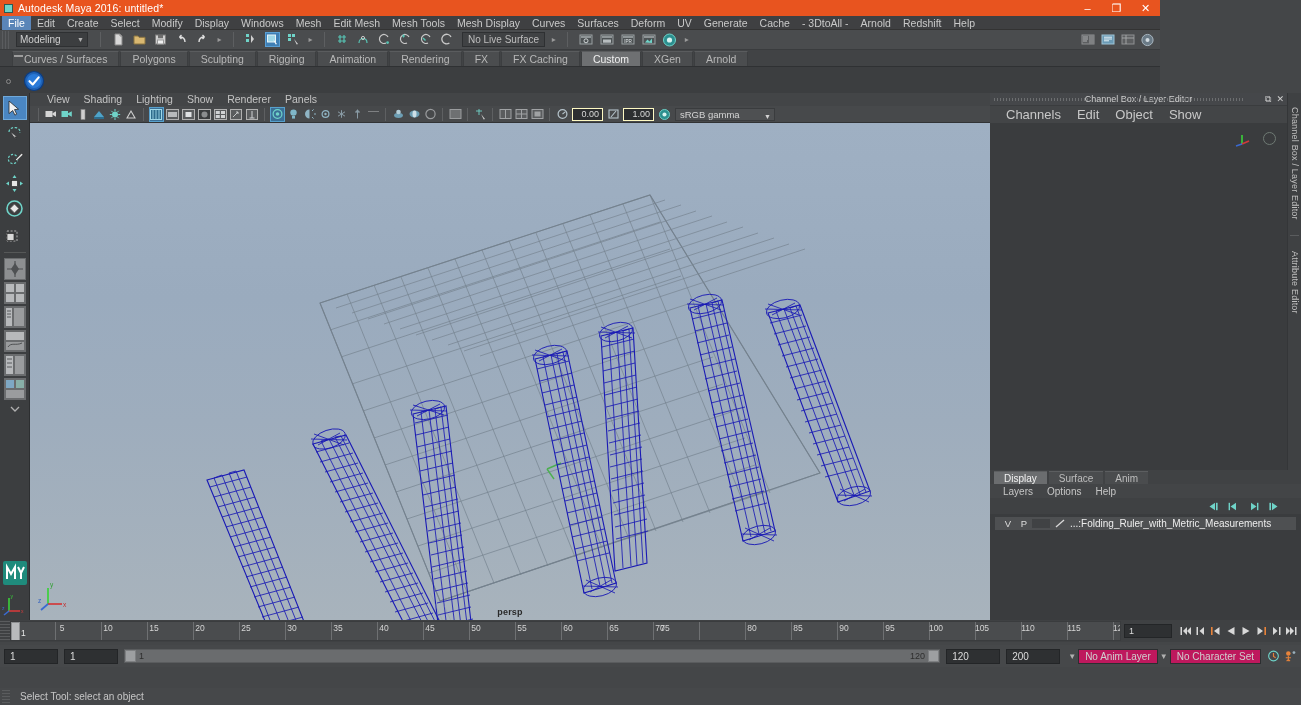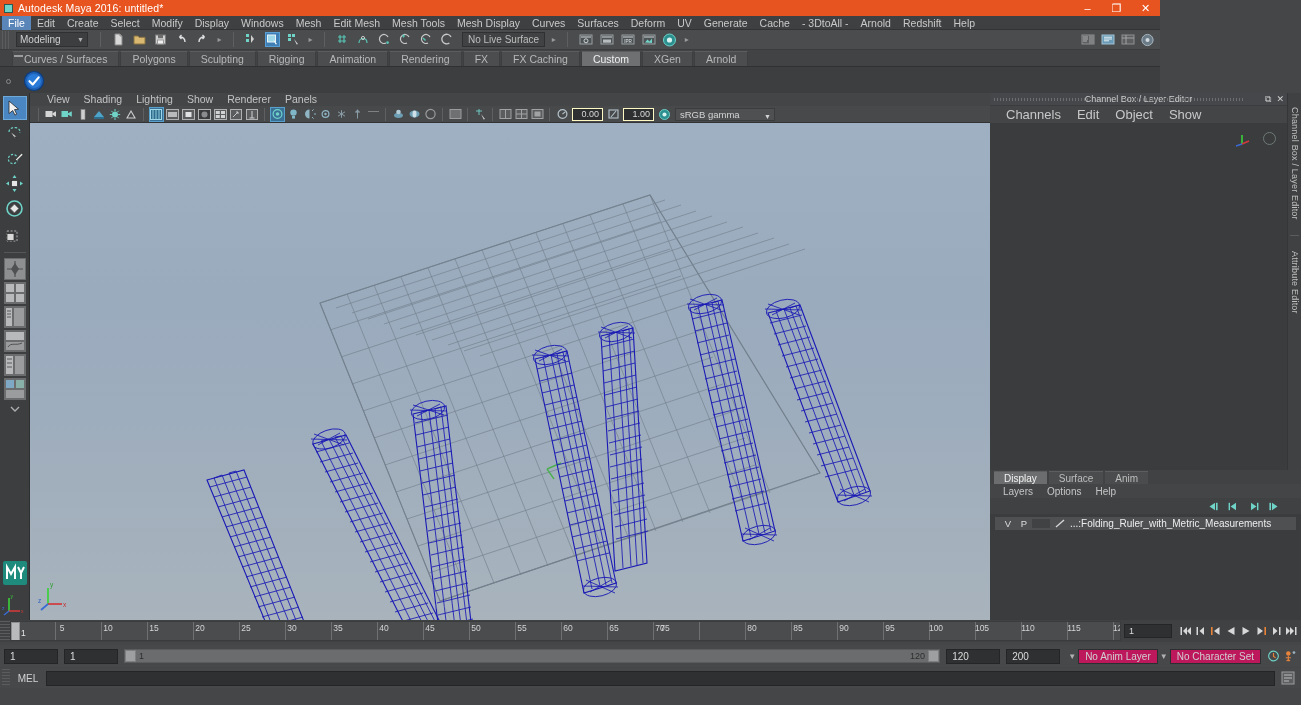--- a/index.html
+++ b/index.html
@@ -1000,20 +1000,21 @@
               </g>
             </g>
 
             <g stroke="#8a95a0" stroke-width="0.6" fill="none" opacity="0.5">
               <path d="M400 470 L440 558"></path>
               <path d="M412 478 L452 566"></path>
             </g>
           </g>
         </svg>
 
+        <div class="persp-label">persp</div>
 
         <div class="vp-axis">
           <svg width="36" height="36" viewBox="0 0 36 36">
             <path d="M10 28V12" stroke="#3ad13a" stroke-width="1.7"></path>
             <path d="M10 28h14" stroke="#d13a3a" stroke-width="1.7"></path>
             <path d="M10 28L3 34" stroke="#3a6ad1" stroke-width="1.7"></path>
             <text x="12" y="11" font-size="6.5" fill="#2fa02f" font-family="Liberation Sans">y</text>
             <text x="25" y="31" font-size="6.5" fill="#c03030" font-family="Liberation Sans">x</text>
             <text x="0" y="27" font-size="6.5" fill="#3060c0" font-family="Liberation Sans">z</text>
           </svg>
@@ -1249,26 +1250,19 @@
     </div>
     <div class="pbtn" style="margin-left:3px; margin-right:4px;">
       <svg width="15" height="14" viewBox="0 0 15 14">
           <circle cx="5" cy="4" r="2.6" fill="#e8833a"></circle>
           <path d="M5 7v6M2 9h6M3 13l2-2 2 2" stroke="#e8833a" stroke-width="1.2" fill="none"></path>
           <circle cx="11.5" cy="3" r="1.6" fill="#9ab0bc"></circle>
         </svg>
     </div>
   </div>
 
-  <div class="cmdline">
-    <div class="cmd-grip"></div>
-    <div class="mel-lbl">MEL</div>
-    <div class="cmd-input"></div>
-    <div class="cmd-right">
-      <svg width="14" height="14" viewBox="0 0 14 14">
-          <rect x="1" y="1" width="12" height="12" fill="#5c5e60" stroke="#9a9c9e"></rect>
-          <path d="M3 4h8M3 7h8M3 10h5" stroke="#c8cacc" stroke-width=".9"></path>
-        </svg>
-    </div>
+
+  <div class="helpline">
+    <div class="help-grip"></div>
+    <div class="help-text">Select Tool: select an object</div>
   </div>
 
-
 </div>
 
 </body></html>

